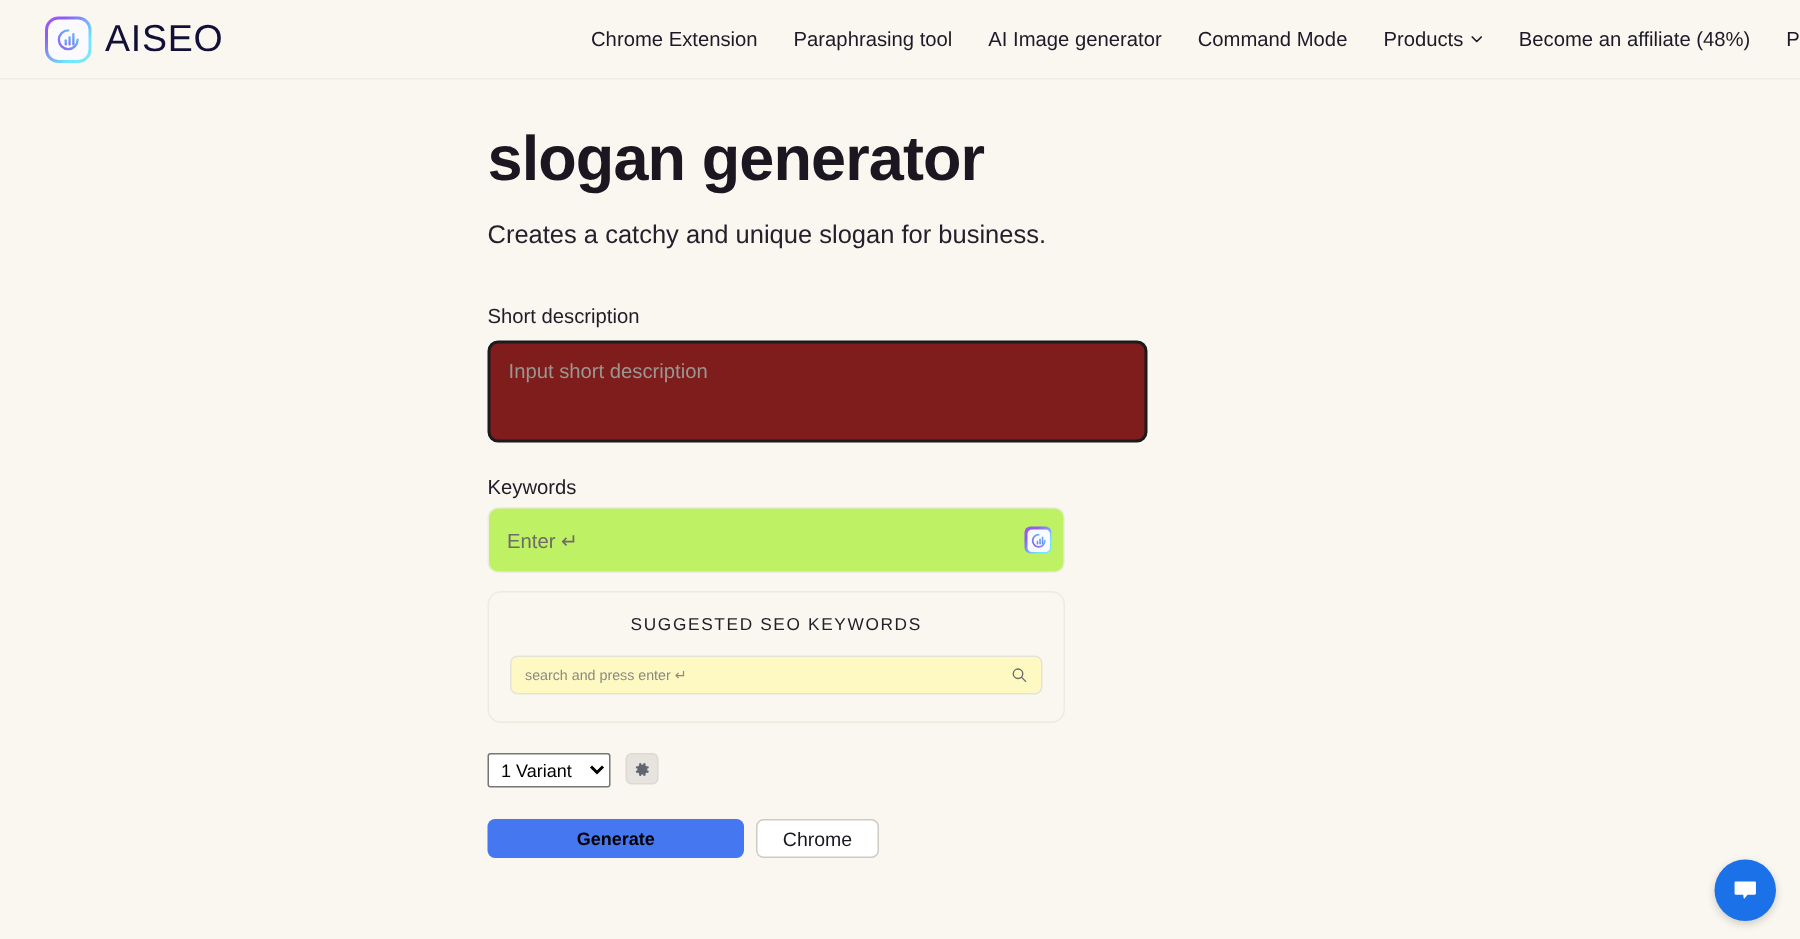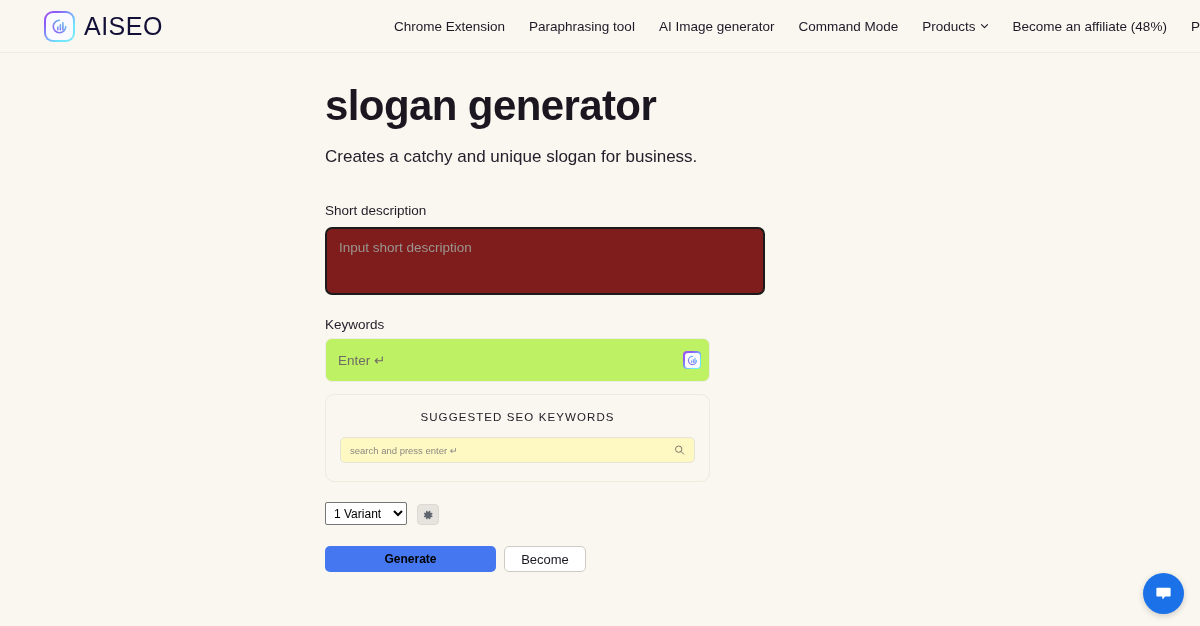--- a/index.html
+++ b/index.html
@@ -20,21 +20,21 @@
     background:#faf7f0;
     border-bottom:1px solid #f0ece1;
     display:flex;
     align-items:center;
     position:relative;
   }
   .brand {
     display:flex;
     align-items:center;
     gap:9px;
-    margin-left:44px;
+    margin-left:30px;
   }
   .logo-mark {
     width:31px; height:31px;
     border-radius:9px;
     padding:2px;
     background:linear-gradient(135deg,#a855f7 0%,#8b5cf6 22%,#6ee7ff 72%,#7fe7f5 100%);
     display:flex; align-items:center; justify-content:center;
     flex:0 0 auto;
   }
   .logo-inner {
@@ -194,21 +194,21 @@
   .seo-search .s-icon {
     position:absolute;
     right:9px;
     top:50%;
     transform:translateY(-50%);
     width:11px; height:11px;
   }
 
   .control-row {
     display:flex;
-    align-items:flex-end;
+    align-items:flex-start;
     gap:10px;
     margin-top:20px;
   }
   .variant-select {
     width:82px;
     height:23px;
     font-size:12px;
     font-family:inherit;
     border:1px solid #767676;
     border-radius:2px;
@@ -367,21 +367,21 @@
     <button class="gear-btn">
       <svg width="12" height="12" viewBox="0 0 24 24">
         <path fill="#5f6670" d="M12 8.2a3.8 3.8 0 1 0 0 7.6 3.8 3.8 0 0 0 0-7.6zm0 5.9a2.1 2.1 0 1 1 0-4.2 2.1 2.1 0 0 1 0 4.2z"></path>
         <path fill="#5f6670" d="M20.6 13.6l-1.7-.4a7 7 0 0 0 0-2.4l1.7-.4a.6.6 0 0 0 .4-.7l-.5-1.8a.6.6 0 0 0-.7-.4l-1.7.5a7 7 0 0 0-1.7-1.7l.5-1.7a.6.6 0 0 0-.4-.7l-1.8-.5a.6.6 0 0 0-.7.4l-.4 1.7a7 7 0 0 0-2.4 0l-.4-1.7a.6.6 0 0 0-.7-.4l-1.8.5a.6.6 0 0 0-.4.7l.5 1.7a7 7 0 0 0-1.7 1.7l-1.7-.5a.6.6 0 0 0-.7.4l-.5 1.8a.6.6 0 0 0 .4.7l1.7.4a7 7 0 0 0 0 2.4l-1.7.4a.6.6 0 0 0-.4.7l.5 1.8a.6.6 0 0 0 .7.4l1.7-.5a7 7 0 0 0 1.7 1.7l-.5 1.7a.6.6 0 0 0 .4.7l1.8.5a.6.6 0 0 0 .7-.4l.4-1.7a7 7 0 0 0 2.4 0l.4 1.7a.6.6 0 0 0 .7.4l1.8-.5a.6.6 0 0 0 .4-.7l-.5-1.7a7 7 0 0 0 1.7-1.7l1.7.5a.6.6 0 0 0 .7-.4l.5-1.8a.6.6 0 0 0-.4-.7z"></path>
       </svg>
     </button>
   </div>
 
   <div class="action-row">
     <button class="generate-btn">Generate</button>
-    <button class="lang-btn">Become</button>
+    <button class="lang-btn">Chrome</button>
   </div>
 </div>
 
 <div class="chat-bubble">
   <svg width="19" height="19" viewBox="0 0 24 24">
     <path fill="#ffffff" d="M4 4.6h16c.6 0 1 .45 1 1v9.1c0 .55-.4 1-1 1h-6.1l-2.4 3.1a.5.5 0 0 1-.85-.3l-.3-2.8H4c-.6 0-1-.45-1-1V5.6c0-.55.4-1 1-1z"></path>
   </svg>
 </div>
 
 </body></html>

